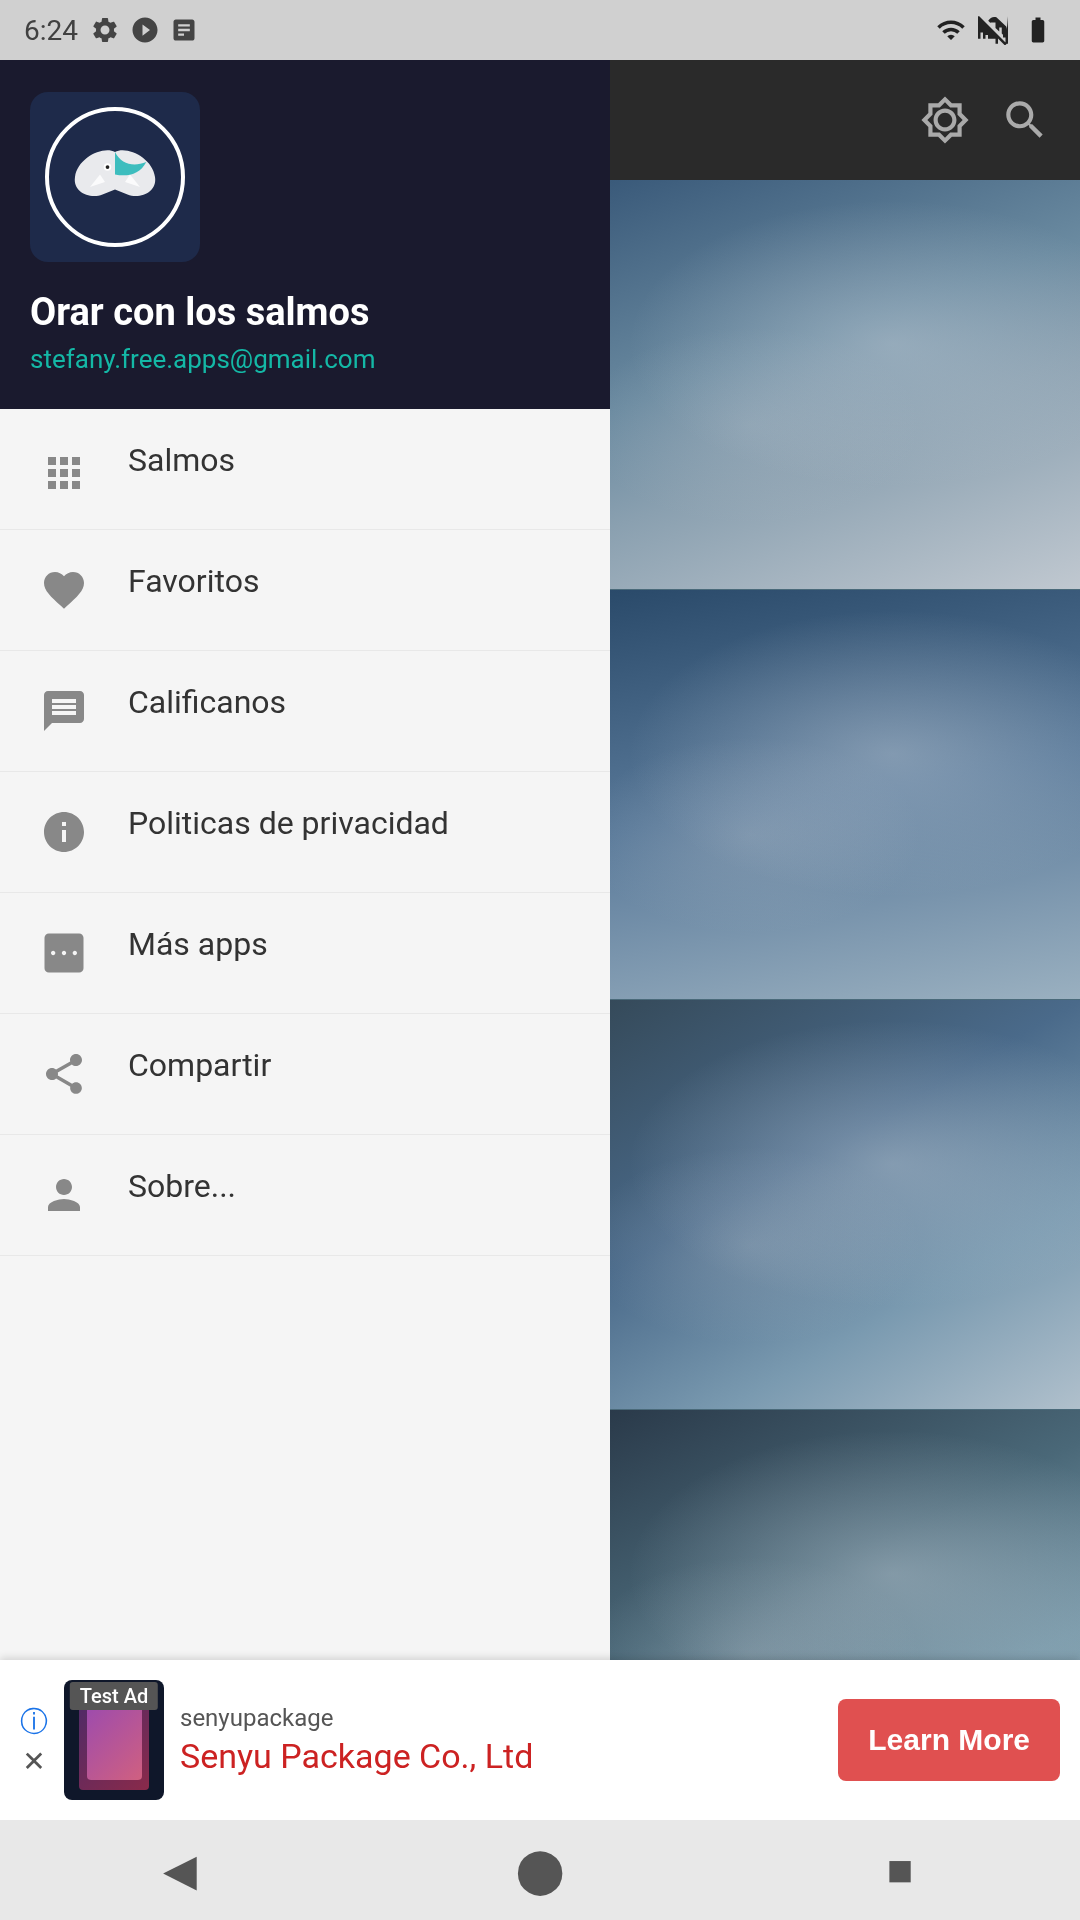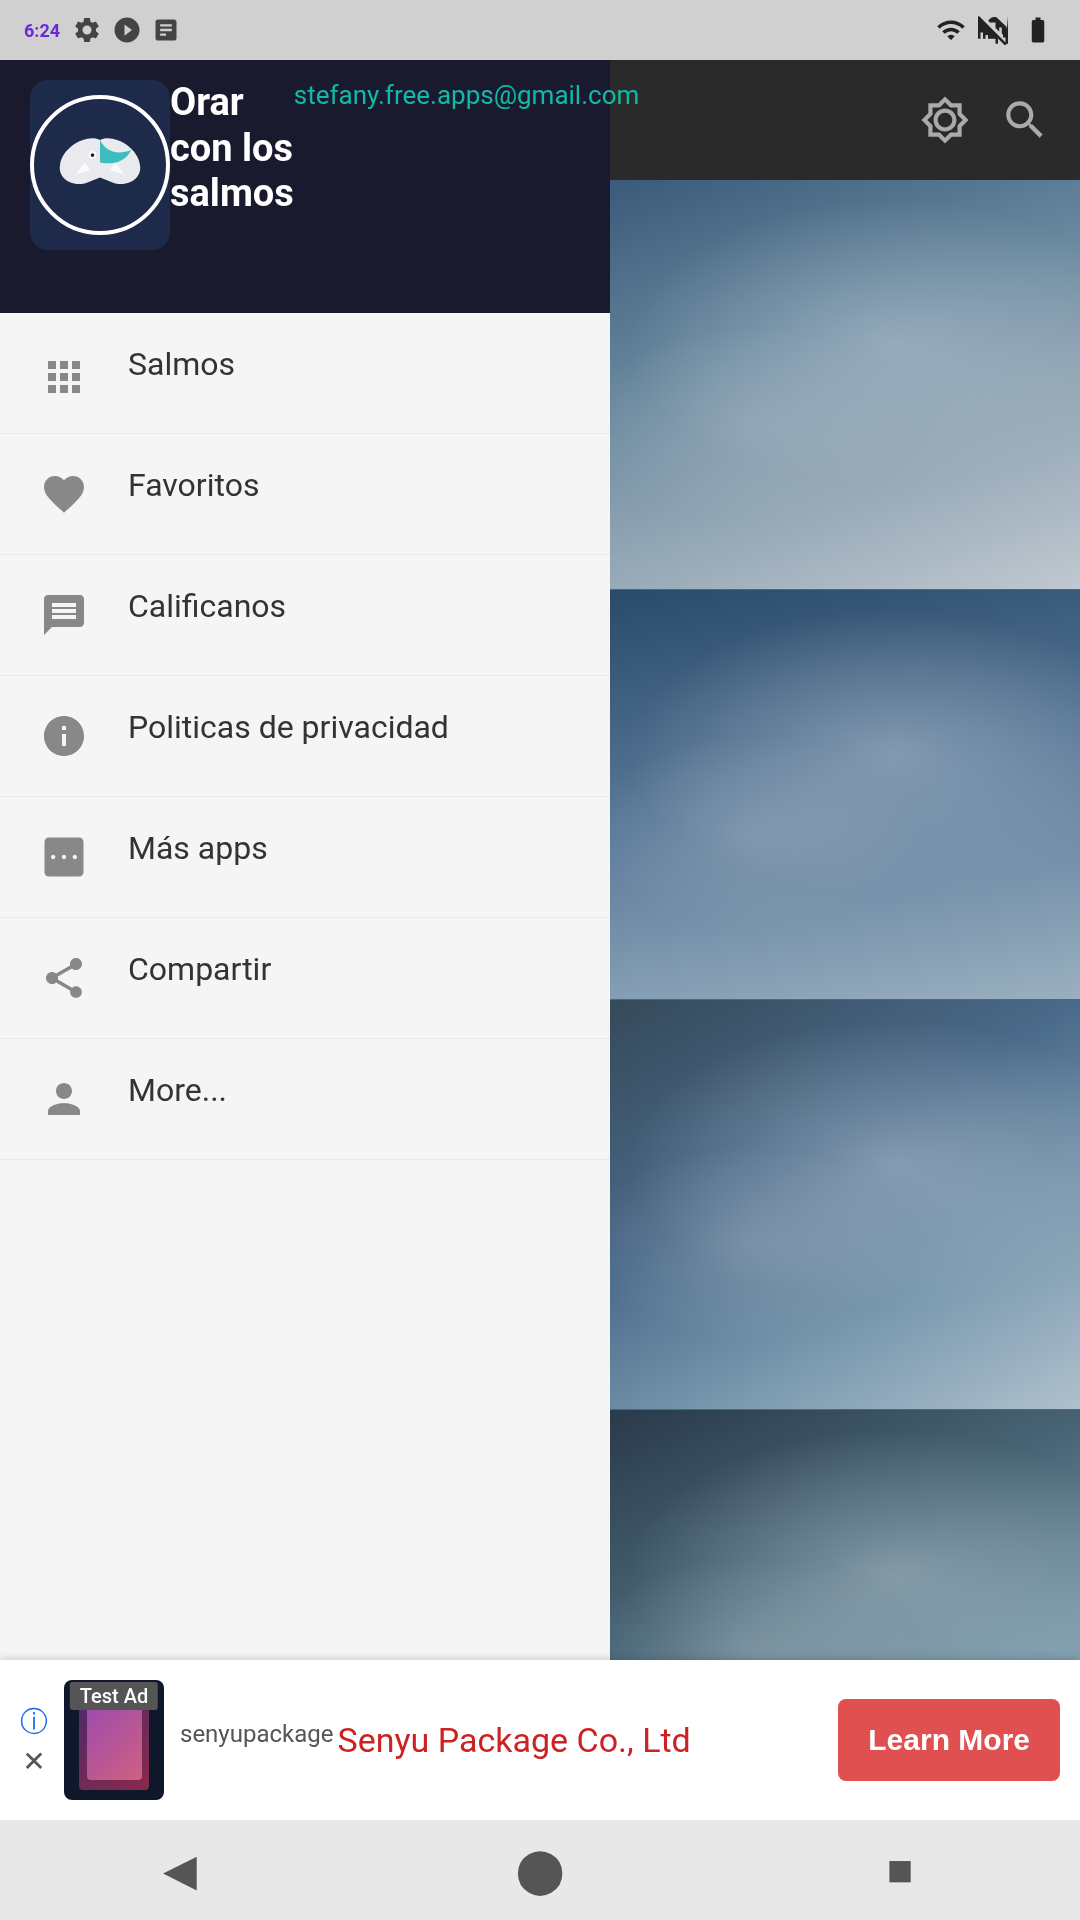--- a/index.html
+++ b/index.html
@@ -25,23 +25,23 @@
       padding: 0 24px;
       position: relative;
       z-index: 100;
     }
     .status-left {
       display: flex;
       align-items: center;
       gap: 12px;
     }
     .status-time {
-      font-size: 18px;
-      font-weight: 700;
-      color: #6d28d9;
+      font-size: 28px;
+      font-weight: 400;
+      color: #404040;
     }
     .status-icons {
       display: flex;
       align-items: center;
       gap: 10px;
     }
     .status-right {
       display: flex;
       align-items: center;
       gap: 12px;
@@ -53,23 +53,23 @@
       height: 100%;
       background: #f5f5f5;
       display: flex;
       flex-direction: column;
       z-index: 10;
     }
 
     
     .drawer-header {
       background: #1a1a2e;
-      padding: 20px 30px 35px 30px;
-      display: flex;
-      flex-direction: row;
+      padding: 32px 30px 35px 30px;
+      display: flex;
+      flex-direction: column;
     }
     .app-logo {
       width: 170px;
       height: 170px;
       background: #1e2a4a;
       border-radius: 18px;
       display: flex;
       align-items: center;
       justify-content: center;
       margin-bottom: 28px;
@@ -240,21 +240,21 @@
       color: white;
       font-size: 20px;
       padding: 2px 10px;
       border-radius: 3px;
       white-space: nowrap;
       font-weight: 500;
     }
     .ad-text-section {
       flex: 1;
       display: flex;
-      flex-direction: row;
+      flex-direction: column;
       gap: 4px;
     }
     .ad-brand-name {
       font-size: 24px;
       color: #555;
       font-weight: 400;
     }
     .ad-company {
       font-size: 34px;
       color: #cc2222;
@@ -436,21 +436,21 @@
         </div>
         <span class="menu-label">Compartir</span>
       </div>
 
       <div class="menu-item">
         <div class="menu-icon-wrap">
           <svg width="48" height="48" viewBox="0 0 24 24" fill="#888">
             <path d="M12 12c2.21 0 4-1.79 4-4s-1.79-4-4-4-4 1.79-4 4 1.79 4 4 4zm0 2c-2.67 0-8 1.34-8 4v2h16v-2c0-2.66-5.33-4-8-4z"></path>
           </svg>
         </div>
-        <span class="menu-label">More...</span>
+        <span class="menu-label">Sobre...</span>
       </div>
 
     </div>
   </div>
 
   <div class="ad-banner" style="bottom:100px;">
     <div class="ad-info-btn">
       <span class="ad-info-icon">ⓘ</span>
       <span class="ad-close-icon">✕</span>
     </div>

